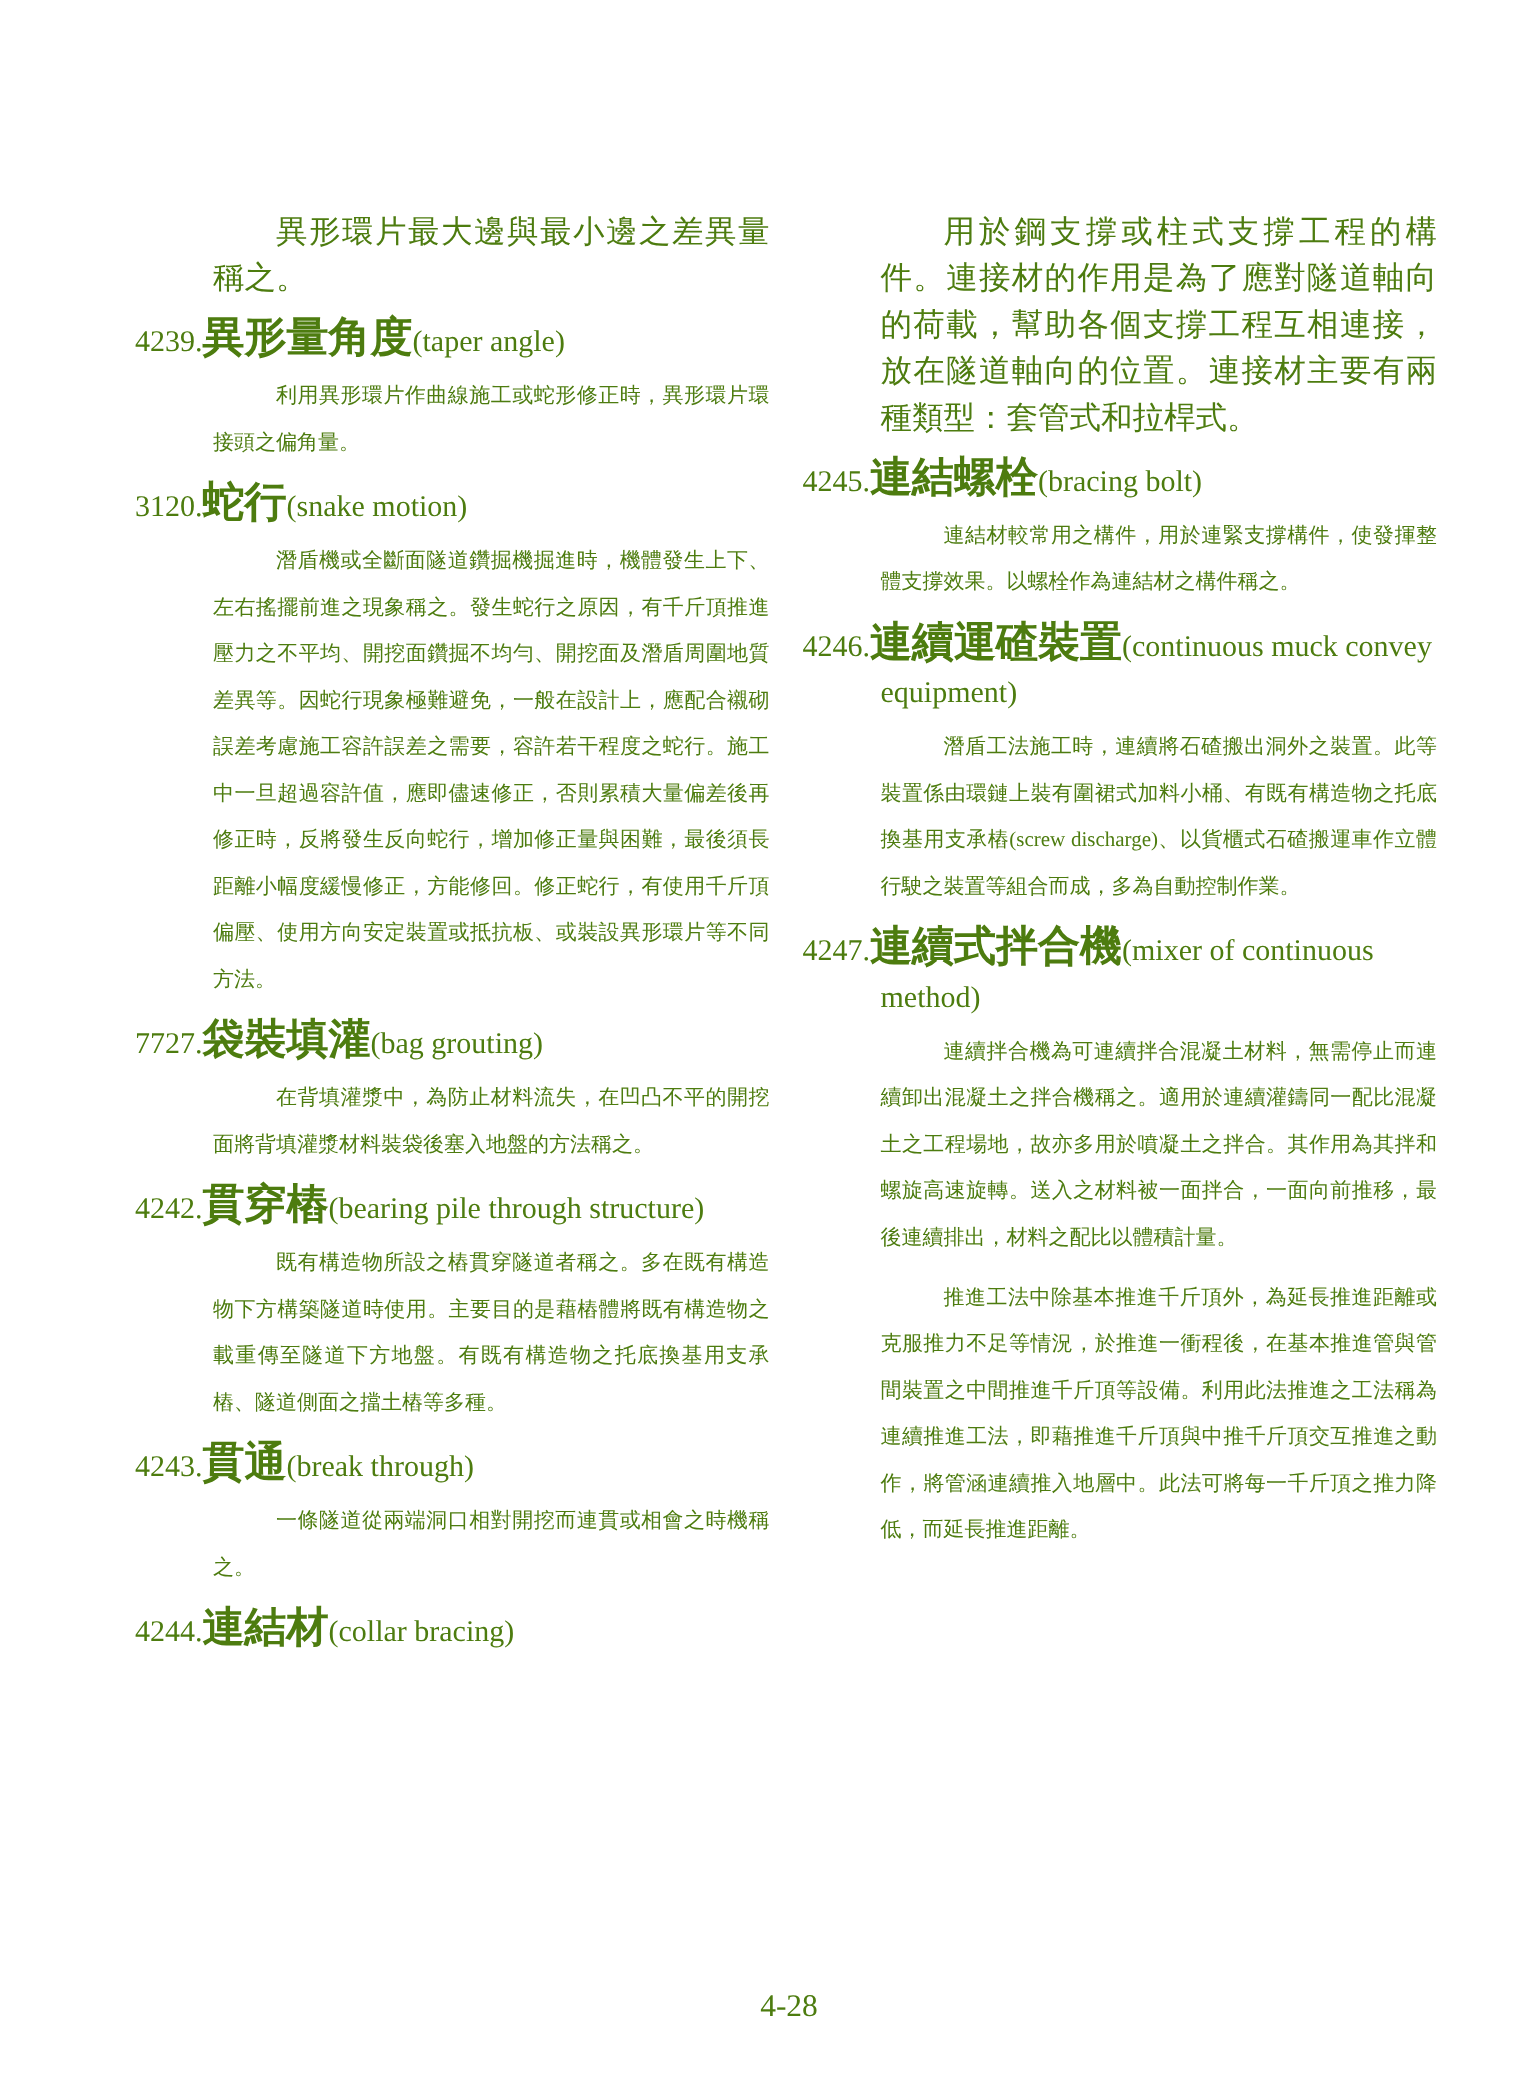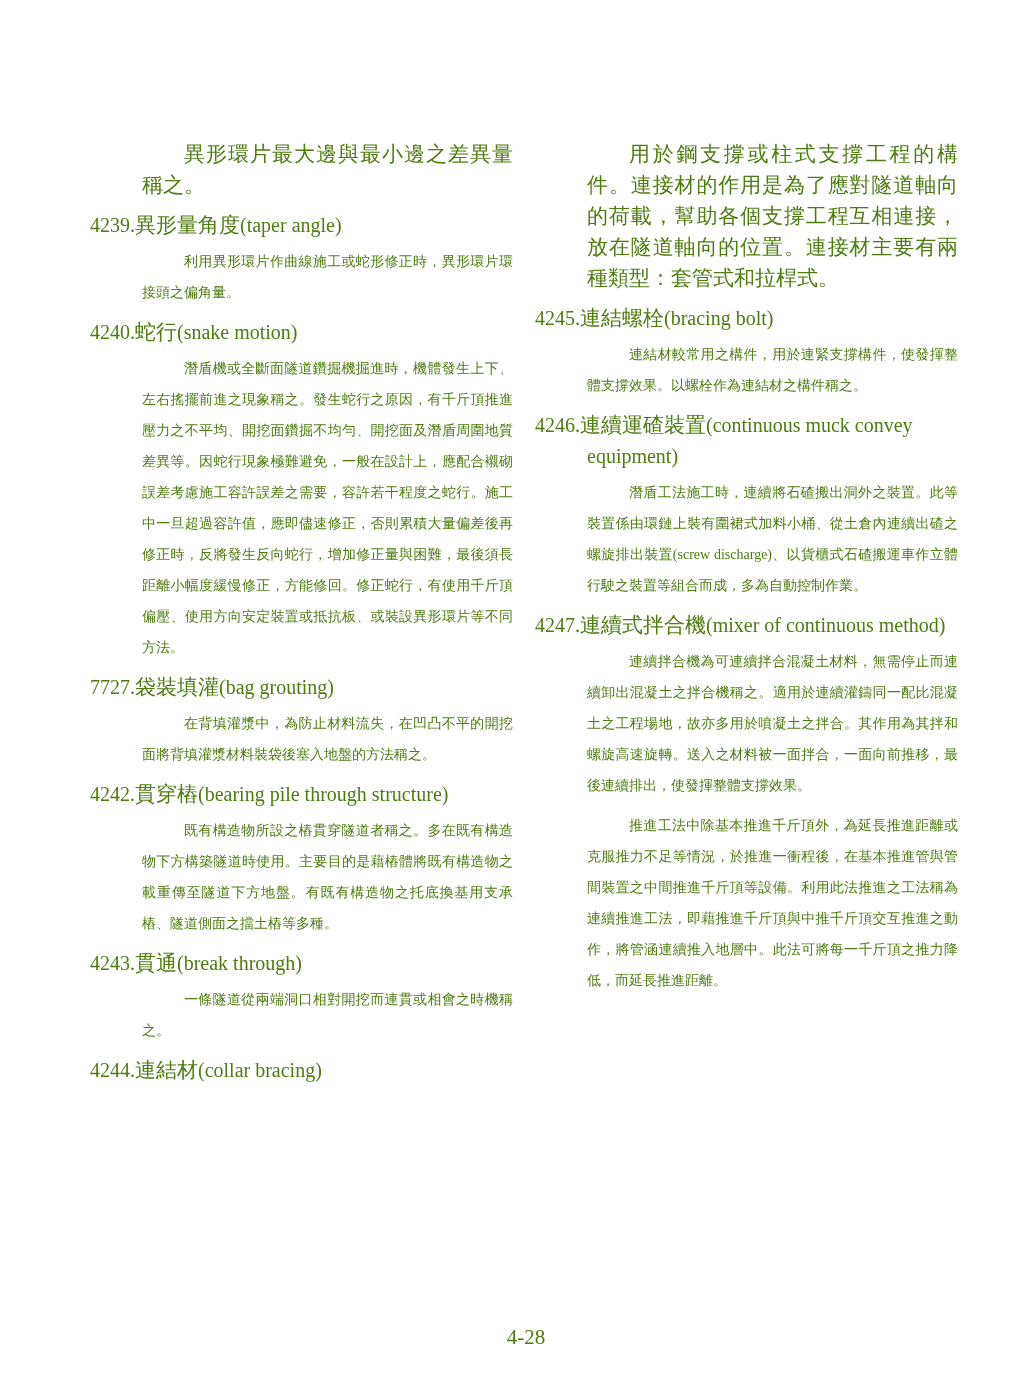--- a/index.html
+++ b/index.html
@@ -39,22 +39,22 @@
     margin-top: 9px;
   }
   .entry-head {
     font-size: 20px;
     line-height: 31px;
     padding-left: 52px;
     text-indent: -52px;
     white-space: normal;
   }
   .entry-head .term {
-    font-weight: normal;
-    font-size: 21px;
+    font-weight: bold;
+    font-size: 28px;
   }
   .entry-body {
     margin: 5px 0 0 52px;
     font-size: 14px;
     line-height: 31px;
     text-align: justify;
     text-indent: 42px;
   }
   .footer {
     position: absolute;
@@ -77,21 +77,21 @@
       <div>
   <div class="entry">
     <div class="entry-head">
       <span class="num">4239.</span><span class="term">異形量角度</span><span class="en">(taper angle)</span>
     </div>
     <p class="entry-body">利用異形環片作曲線施工或蛇形修正時，異形環片環接頭之偏角量。</p>
   </div>
 
   <div class="entry">
     <div class="entry-head">
-      <span class="num">4240.</span><span class="term">蛇行</span><span class="en">(snake motion)</span>
+      <span class="num">3120.</span><span class="term">蛇行</span><span class="en">(snake motion)</span>
     </div>
     <p class="entry-body">潛盾機或全斷面隧道鑽掘機掘進時，機體發生上下、左右搖擺前進之現象稱之。發生蛇行之原因，有千斤頂推進壓力之不平均、開挖面鑽掘不均勻、開挖面及潛盾周圍地質差異等。因蛇行現象極難避免，一般在設計上，應配合襯砌誤差考慮施工容許誤差之需要，容許若干程度之蛇行。施工中一旦超過容許值，應即儘速修正，否則累積大量偏差後再修正時，反將發生反向蛇行，增加修正量與困難，最後須長距離小幅度緩慢修正，方能修回。修正蛇行，有使用千斤頂偏壓、使用方向安定裝置或抵抗板、或裝設異形環片等不同方法。</p>
   </div>
 
   <div class="entry">
     <div class="entry-head">
       <span class="num">7727.</span><span class="term">袋裝填灌</span><span class="en">(bag grouting)</span>
     </div>
     <p class="entry-body">在背填灌漿中，為防止材料流失，在凹凸不平的開挖面將背填灌漿材料裝袋後塞入地盤的方法稱之。</p>
   </div>
@@ -125,28 +125,28 @@
     <div class="entry-head">
       <span class="num">4245.</span><span class="term">連結螺栓</span><span class="en">(bracing bolt)</span>
     </div>
     <p class="entry-body">連結材較常用之構件，用於連緊支撐構件，使發揮整體支撐效果。以螺栓作為連結材之構件稱之。</p>
   </div>
 
   <div class="entry">
     <div class="entry-head">
       <span class="num">4246.</span><span class="term">連續運碴裝置</span><span class="en">(continuous muck convey equipment)</span>
     </div>
-    <p class="entry-body">潛盾工法施工時，連續將石碴搬出洞外之裝置。此等裝置係由環鏈上裝有圍裙式加料小桶、從土倉內連續出碴之螺旋排出裝置(screw discharge)、以貨櫃式石碴搬運車作立體行駛之裝置等組合而成，多為自動控制作業。</p>
+    <p class="entry-body">潛盾工法施工時，連續將石碴搬出洞外之裝置。此等裝置係由環鏈上裝有圍裙式加料小桶、有既有構造物之托底換基用支承樁(screw discharge)、以貨櫃式石碴搬運車作立體行駛之裝置等組合而成，多為自動控制作業。</p>
   </div>
 
   <div class="entry">
     <div class="entry-head">
       <span class="num">4247.</span><span class="term">連續式拌合機</span><span class="en">(mixer of continuous method)</span>
     </div>
-    <p class="entry-body">連續拌合機為可連續拌合混凝土材料，無需停止而連續卸出混凝土之拌合機稱之。適用於連續灌鑄同一配比混凝土之工程場地，故亦多用於噴凝土之拌合。其作用為其拌和螺旋高速旋轉。送入之材料被一面拌合，一面向前推移，最後連續排出，使發揮整體支撐效果。</p>
+    <p class="entry-body">連續拌合機為可連續拌合混凝土材料，無需停止而連續卸出混凝土之拌合機稱之。適用於連續灌鑄同一配比混凝土之工程場地，故亦多用於噴凝土之拌合。其作用為其拌和螺旋高速旋轉。送入之材料被一面拌合，一面向前推移，最後連續排出，材料之配比以體積計量。</p>
   </div>
 
   <div class="entry">
     <p class="entry-body">推進工法中除基本推進千斤頂外，為延長推進距離或克服推力不足等情況，於推進一衝程後，在基本推進管與管間裝置之中間推進千斤頂等設備。利用此法推進之工法稱為連續推進工法，即藉推進千斤頂與中推千斤頂交互推進之動作，將管涵連續推入地層中。此法可將每一千斤頂之推力降低，而延長推進距離。</p>
   </div>
 </div>
     </div>
   </div>
 
   <div class="footer">4-28</div>

